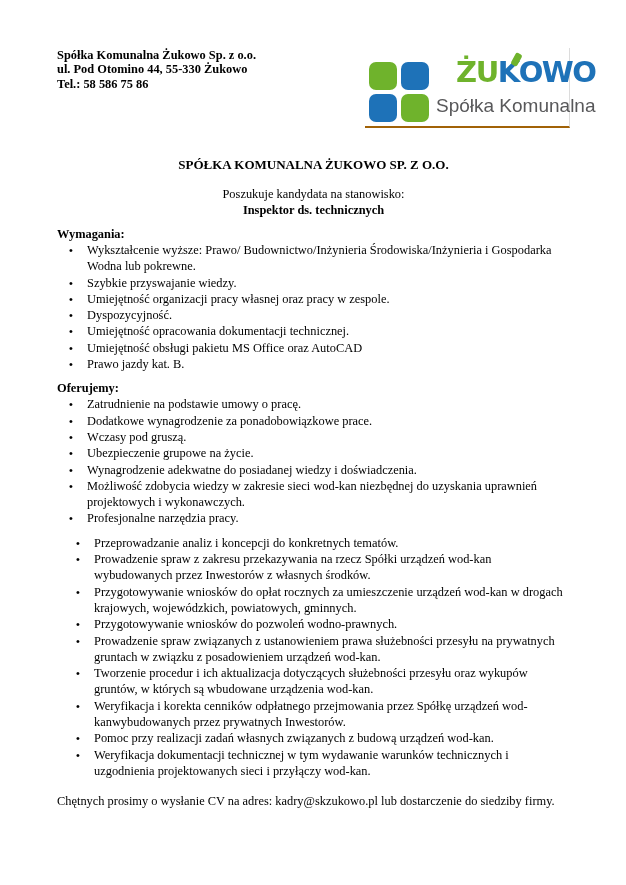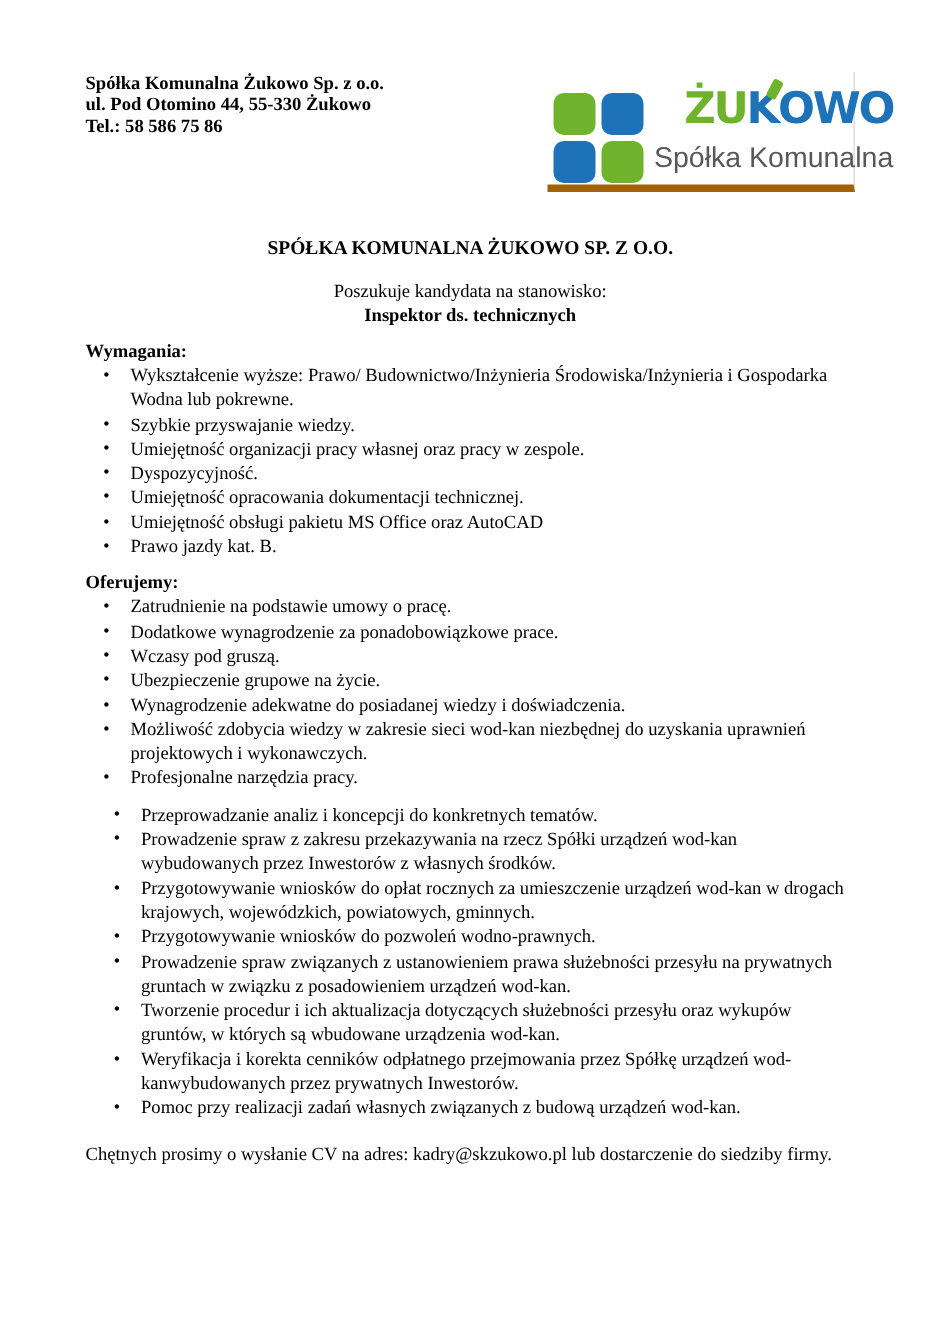--- a/index.html
+++ b/index.html
@@ -24,21 +24,21 @@
     height: 80px;
   }
   .company-info { font-weight: bold; line-height: 14.3px; }
 
   .logo-box {
     width: 205px;
     height: 80px;
     display: flex;
     align-items: flex-start;
     border-right: 1px solid #dcdcdc;
-    border-bottom: 5px solid #a16207;
+    border-bottom: 2px solid #a16207;
     box-sizing: border-box;
     padding: 2px 3px 0 4px;
   }
   .logo-squares {
     display: grid;
     grid-template-columns: 28px 28px;
     grid-template-rows: 28px 28px;
     gap: 4px;
     margin-top: 12px;
   }
@@ -168,18 +168,19 @@
   <div class="doc-section">
     <ul class="bullet-list indent-more">
         <li>Przeprowadzanie analiz i koncepcji do konkretnych tematów.</li>
         <li>Prowadzenie spraw z zakresu przekazywania na rzecz Spółki urządzeń wod-kan wybudowanych przez Inwestorów z własnych środków.</li>
         <li>Przygotowywanie wniosków do opłat rocznych za umieszczenie urządzeń wod-kan w drogach krajowych, wojewódzkich, powiatowych, gminnych.</li>
         <li>Przygotowywanie wniosków do pozwoleń wodno-prawnych.</li>
         <li>Prowadzenie spraw związanych z ustanowieniem prawa służebności przesyłu na prywatnych gruntach w związku z posadowieniem urządzeń wod-kan.</li>
         <li>Tworzenie procedur i ich aktualizacja dotyczących służebności przesyłu oraz wykupów gruntów, w których są wbudowane urządzenia wod-kan.</li>
         <li>Weryfikacja i korekta cenników odpłatnego przejmowania przez Spółkę urządzeń wod-kanwybudowanych przez prywatnych Inwestorów.</li>
         <li>Pomoc przy realizacji zadań własnych związanych z budową urządzeń wod-kan.</li>
+        <li>Weryfikacja dokumentacji technicznej w tym wydawanie warunków technicznych i uzgodnienia projektowanych sieci i przyłączy wod-kan.</li>
       </ul>
   </div>
 
   <div class="doc-footer">Chętnych prosimy o wysłanie CV na adres: kadry@skzukowo.pl lub dostarczenie do siedziby firmy.</div>
 
 </div>
 
 </body></html>

